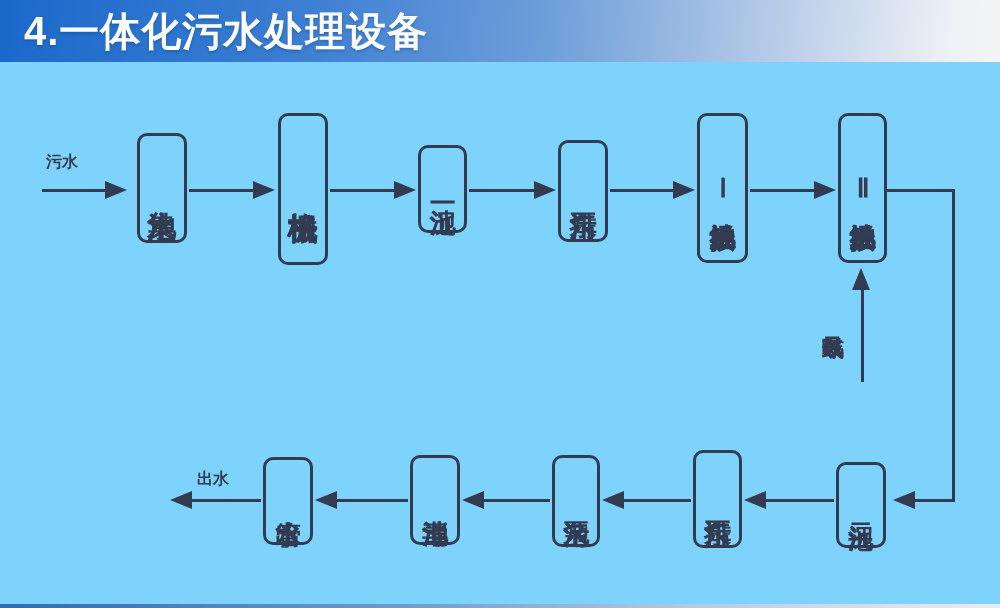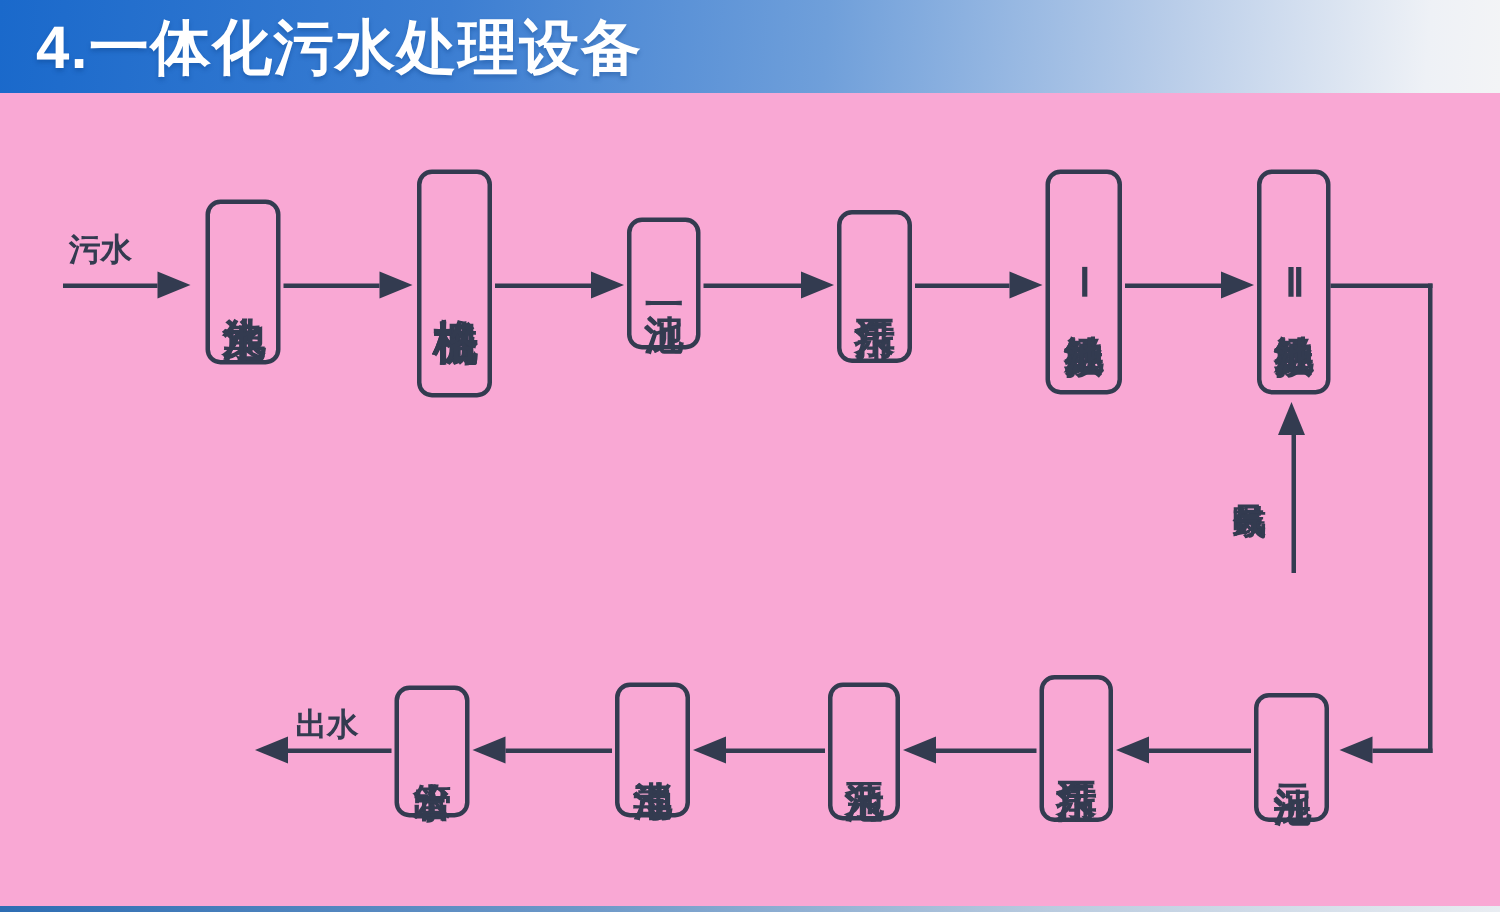--- a/index.html
+++ b/index.html
@@ -1,21 +1,21 @@
 <!DOCTYPE html>
 <html><head>
 <meta charset="utf-8">
 <style>
   html,body { margin:0; padding:0; }
   body { font-family: "Liberation Sans", sans-serif; }
   .slide {
     position: relative;
     width: 1000px;
     height: 608px;
-    background: #f9a8d4;
+    background: #7dd3fc;
     overflow: hidden;
   }
   
   .header {
     position: absolute; left:0; top:0;
     width: 1000px; height: 62px;
     background: linear-gradient(94deg, #1a69cb 0%, #3c7ed2 30%, #6f9fda 55%, #b9cde9 78%, #eef1f6 95%, #f3f4f6 100%);
     display: flex; align-items: center;
   }
   .header-title {
@@ -63,21 +63,21 @@
   .bx-secondary    { left:836px; top:462px; width:50px; height:86px;  font-size:25px; }
   .bx-pump-bottom  { left:693px; top:450px; width:49px; height:98px;  font-size:27px; }
   .bx-pump-tank    { left:552px; top:455px; width:48px; height:92px;  font-size:26px; }
   .bx-disinfection { left:410px; top:455px; width:50px; height:90px;  font-size:26px; }
   .bx-outlet       { left:263px; top:457px; width:50px; height:88px;  font-size:26px; }
   
   .flow-label {
     position: absolute;
     color: #333b50;
     font-weight: 600;
-    font-size: 21px;
+    font-size: 16px;
     white-space: nowrap;
   }
   .lbl-inflow  { left:46px;  top:152px; }
   .lbl-outflow { left:197px; top:469px; }
   .lbl-aeration {
     left:820px; top:270px; width:27px; height:98px;
     writing-mode: vertical-rl; text-orientation: upright;
     font-size:22px; line-height:1.05;
     display:flex; align-items:center; justify-content:center;
   }

